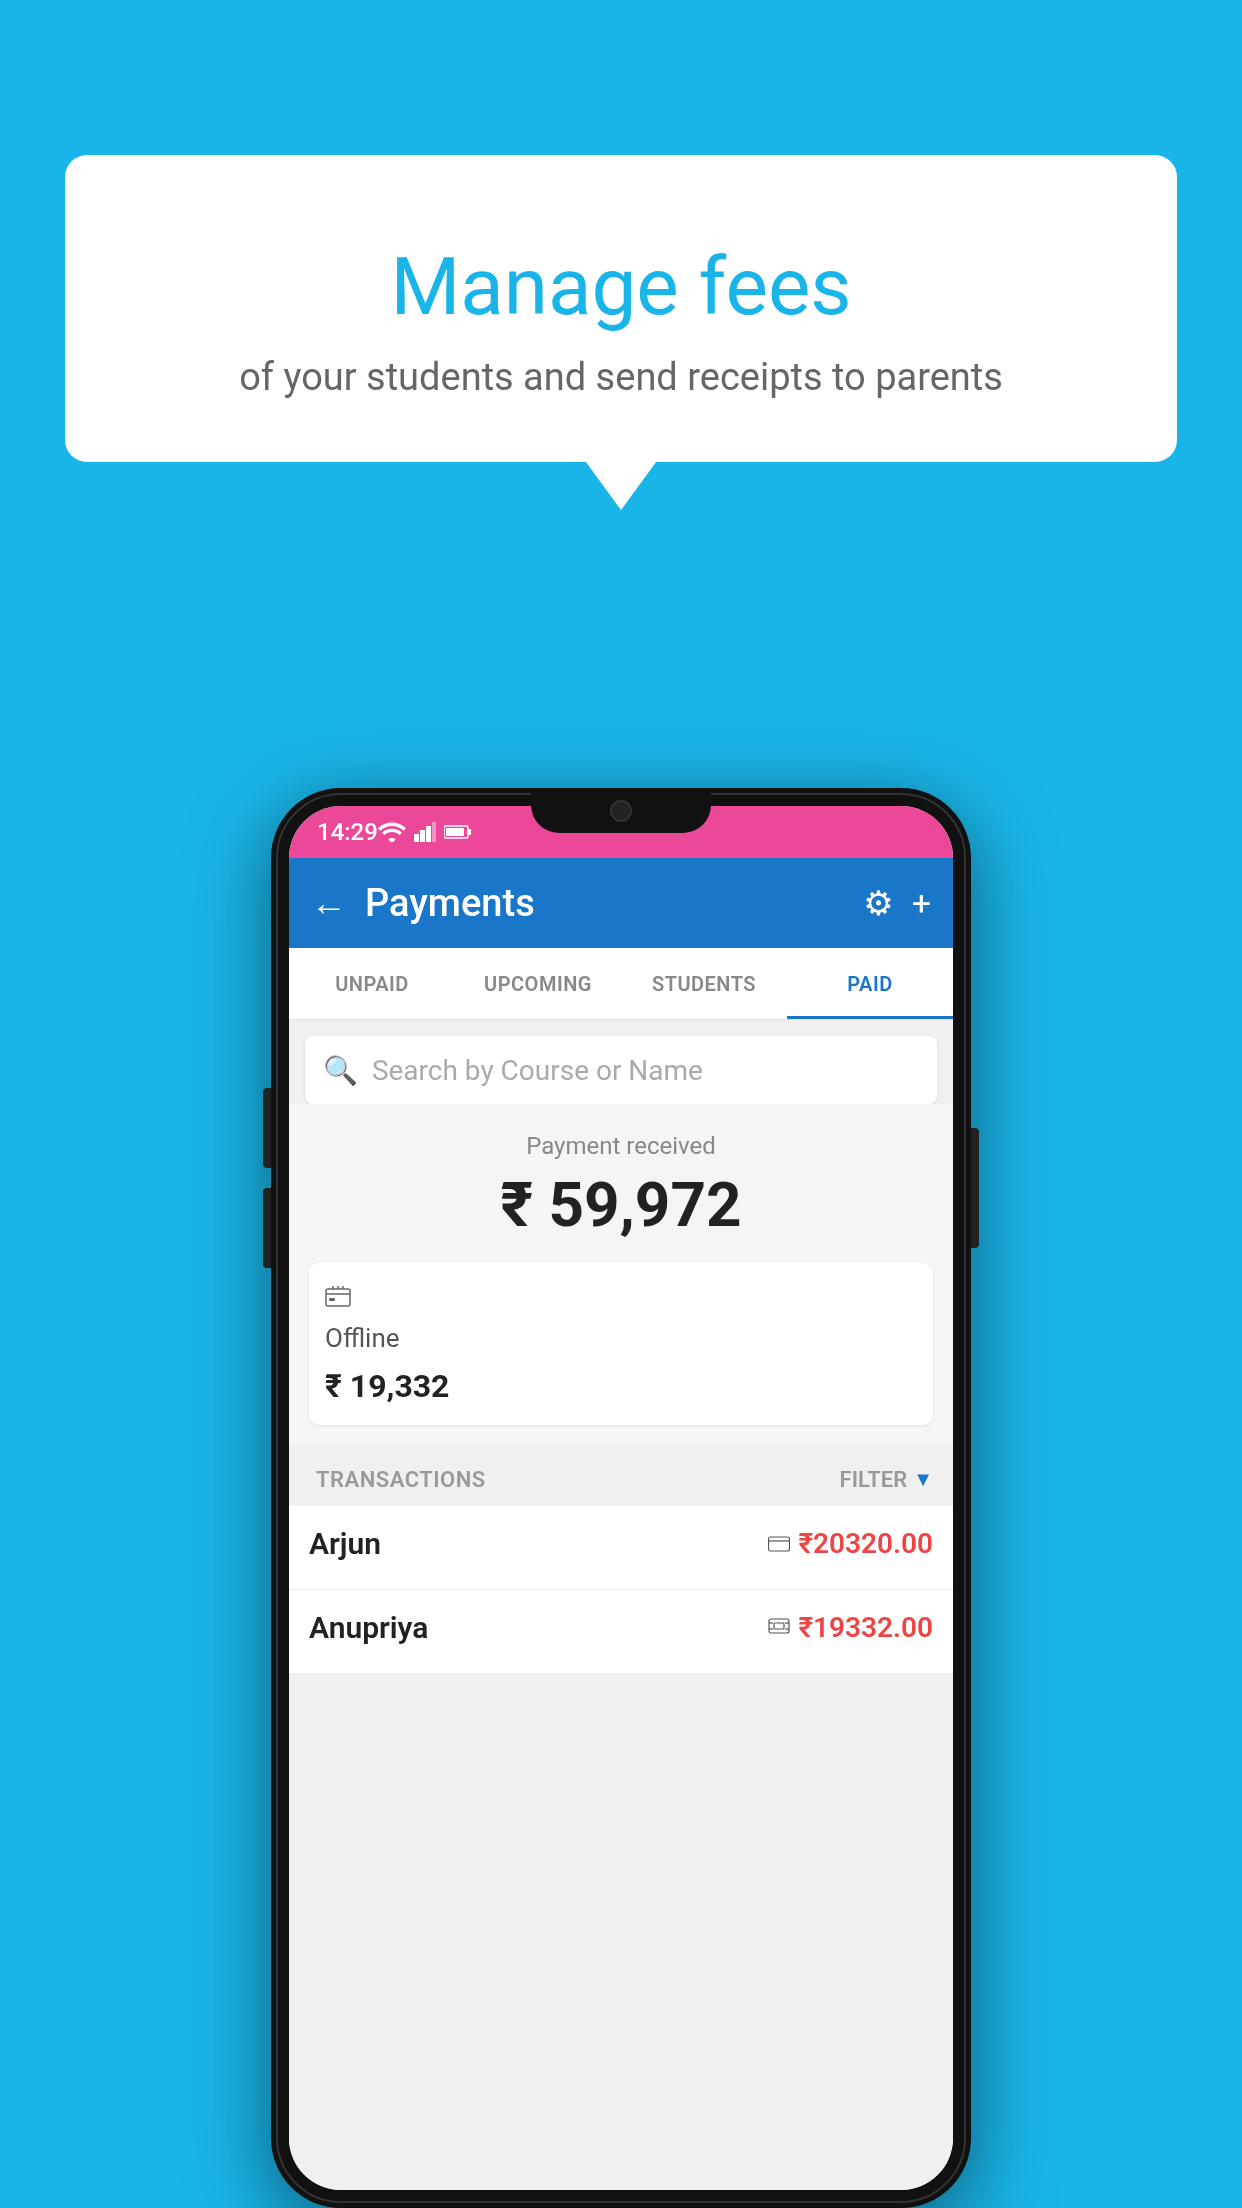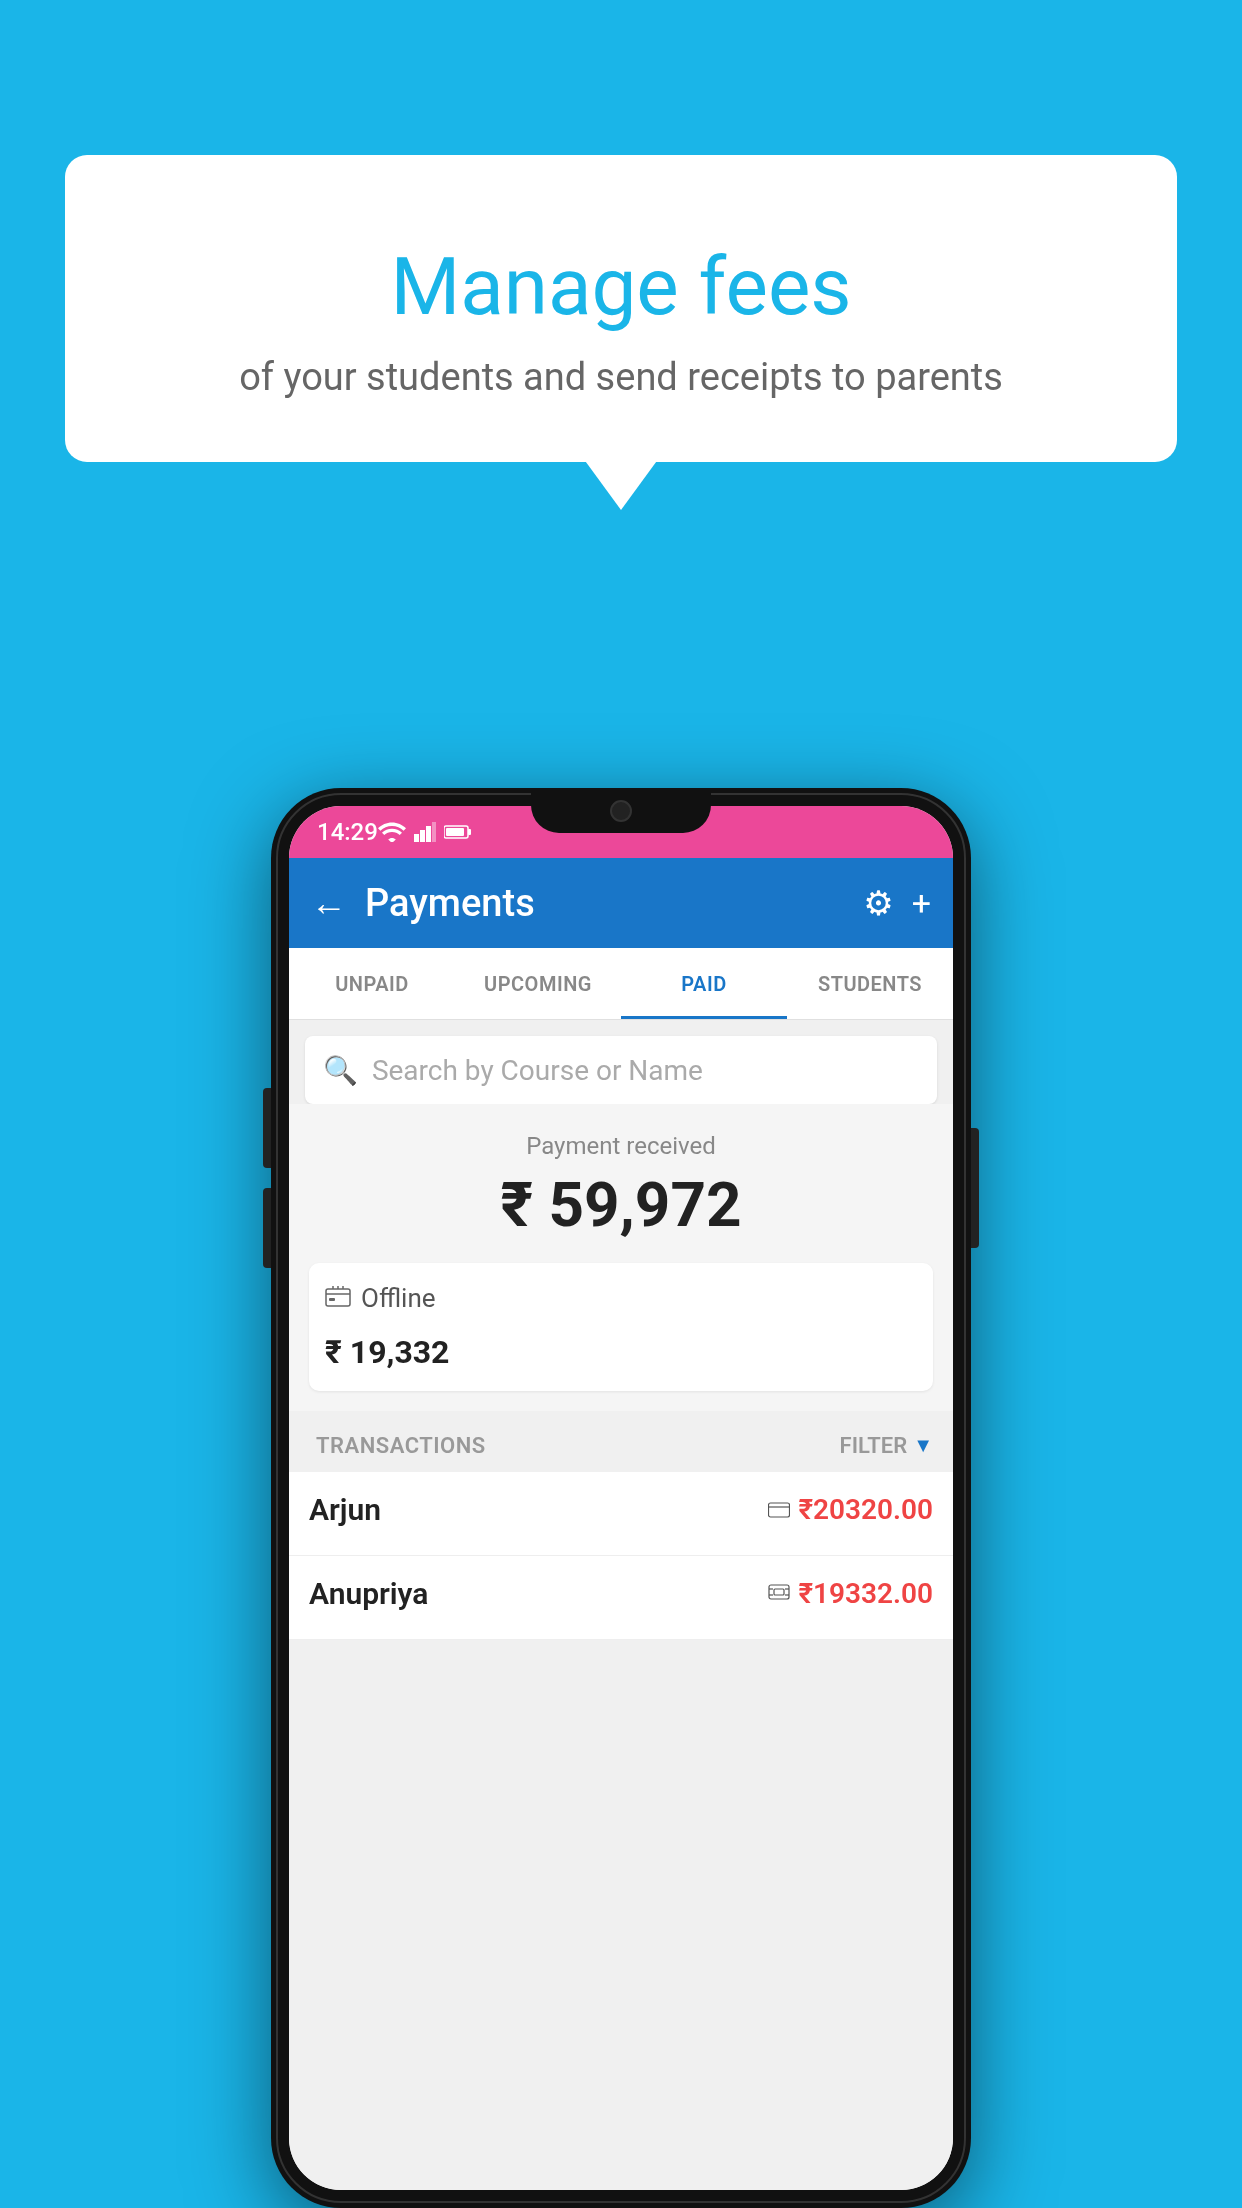--- a/index.html
+++ b/index.html
@@ -312,21 +312,22 @@
       display: flex;
       flex-direction: column;
       align-items: flex-start;
       box-shadow: 0 1px 3px rgba(0,0,0,0.08);
     }
 
     .payment-card-row {
       display: flex;
       align-items: flex-start;
       gap: 10px;
-      margin-bottom: 16px;
+      margin-bottom: 10px;
+      flex-direction: column;
     }
 
     .payment-card-icon {
       font-size: 26px;
       color: #666;
     }
 
     .payment-card-label {
       font-size: 26px;
       color: #555555;
@@ -477,25 +478,25 @@
         </div>
       </div>
 
       <div class="tabs-bar">
         <div class="tab-item">
           <span>UNPAID</span>
         </div>
         <div class="tab-item">
           <span>UPCOMING</span>
         </div>
+        <div class="tab-item">
+          <span>STUDENTS</span>
+        </div>
         <div class="tab-item active">
           <span>PAID</span>
-        </div>
-        <div class="tab-item">
-          <span>STUDENTS</span>
         </div>
       </div>
 
       <div class="content-area">
 
         <div class="search-container">
           <span class="search-icon-inner">🔍</span>
           <span class="search-input-text">Search by Course or Name</span>
         </div>
 

